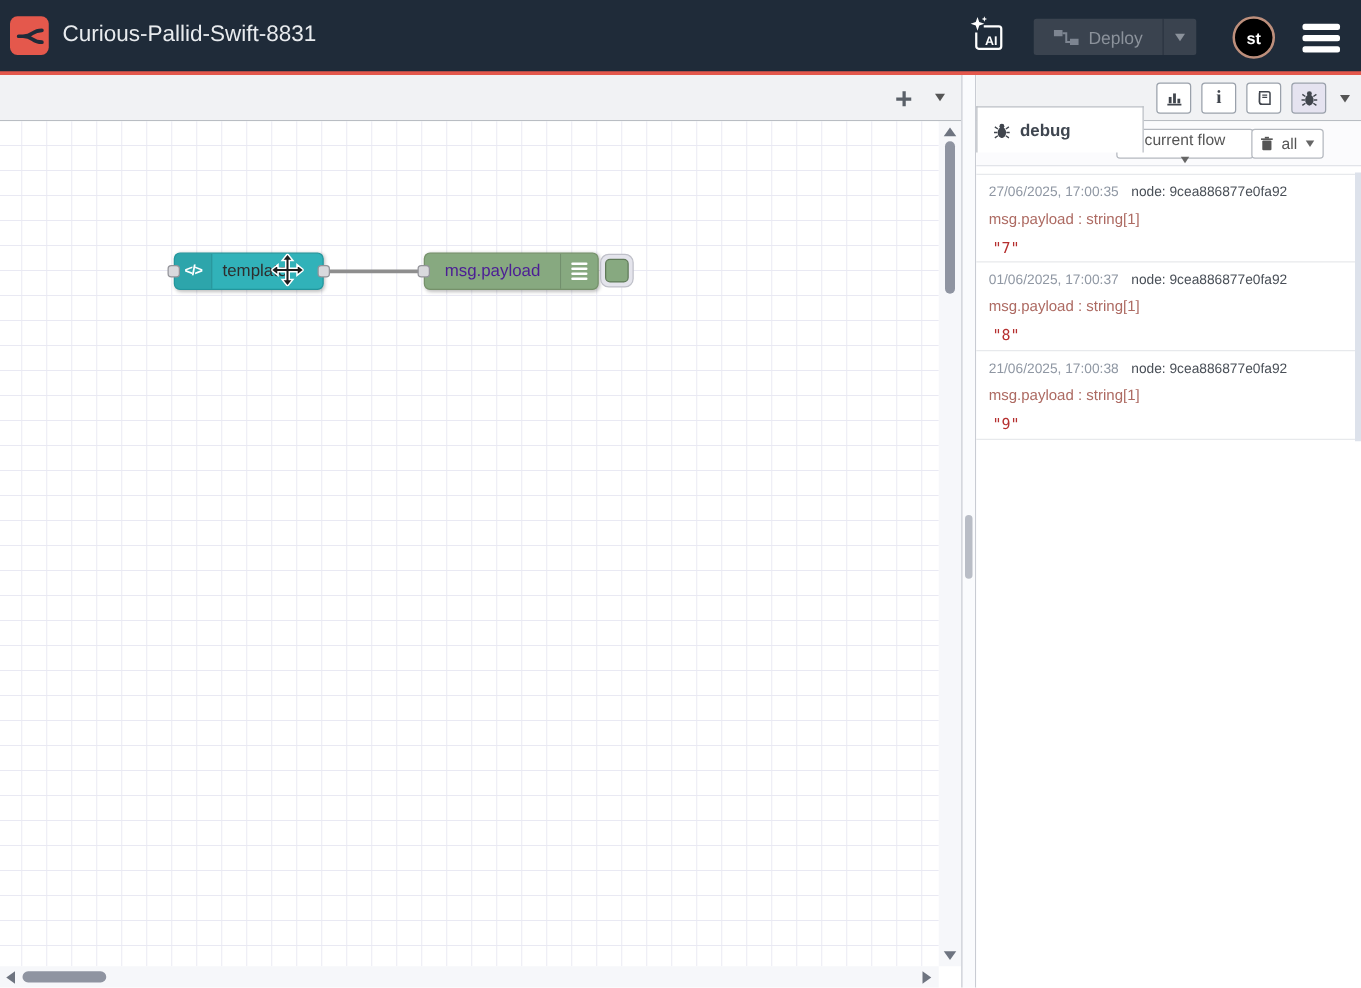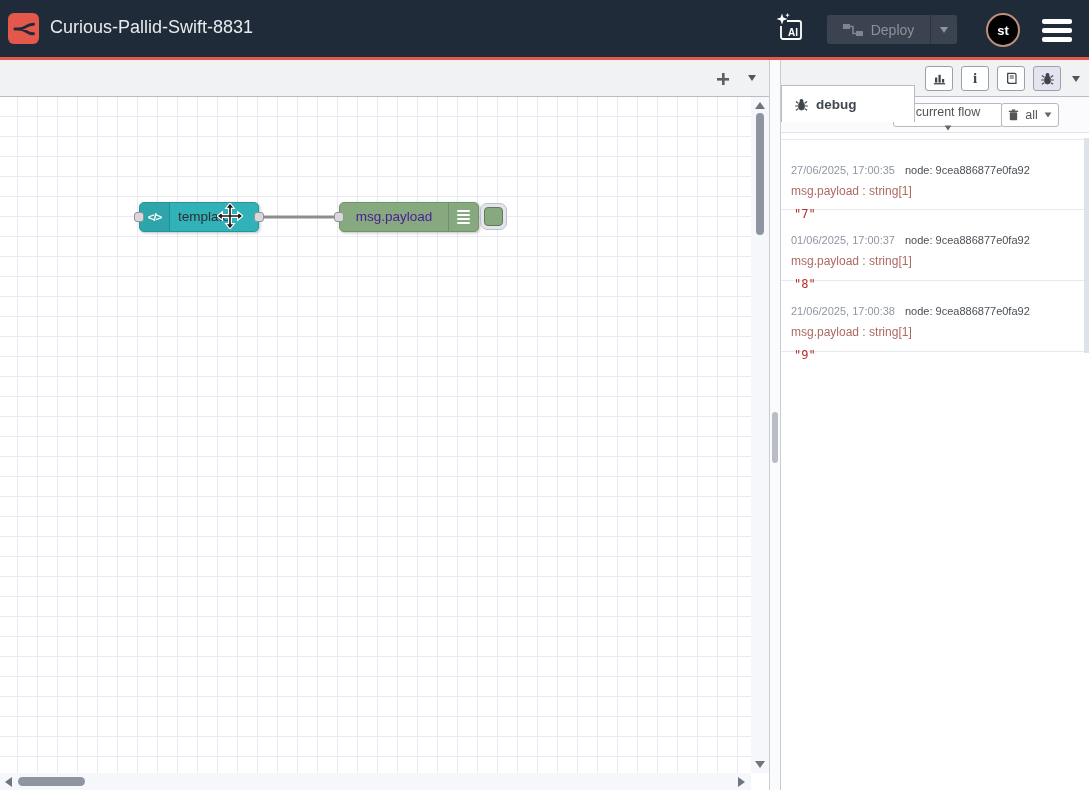--- a/index.html
+++ b/index.html
@@ -107,21 +107,21 @@
   .side-toolbar { position:absolute; top:37px; left:0; width:308px; height:36px;
     background:#fbfbfd; border-bottom:1px solid #e2e4e9; }
   .tool-btn { position:absolute; top:6px; height:24px; background:#fff; border:1px solid #b4b8bf;
     border-radius:3px; display:flex; align-items:center; justify-content:center; gap:6px;
     font-size:12.5px; color:#555; cursor:pointer; }
   .btn-filter { left:112px; width:110px;flex-direction:column; }
   .btn-clear { left:220px; width:58px; }
   .tool-btn .caret-down { border-top-color:#666; transform:scale(0.85); }
 
   .debug-list { position:absolute; top:73px; left:0; width:308px; padding-top:6px; }
-  .debug-msg { height:71px; border-bottom:1px solid #e7e9ec; padding:24px 10px; }
+  .debug-msg { height:71px; border-bottom:1px solid #e7e9ec; padding:8px 10px; }
   .debug-msg:first-child { border-top:1px solid #e7e9ec; }
   .msg-top { display:flex; gap:10px; font-size:11px; }
   .msg-time { color:#8f97a3; }
   .msg-source { color:#494f57; font-weight:500; }
   .msg-property { margin-top:8px; font-size:12px; color:#ad6a62; }
   .msg-value { margin-top:9px; padding-left:3px; font-family:"DejaVu Sans Mono", monospace;
     font-size:12px; color:#b52f2f; }
   .side-scroll-track { position:absolute; right:0; top:78px; width:5px; height:215px; background:#dde2eb; }
 </style>
 </head>

